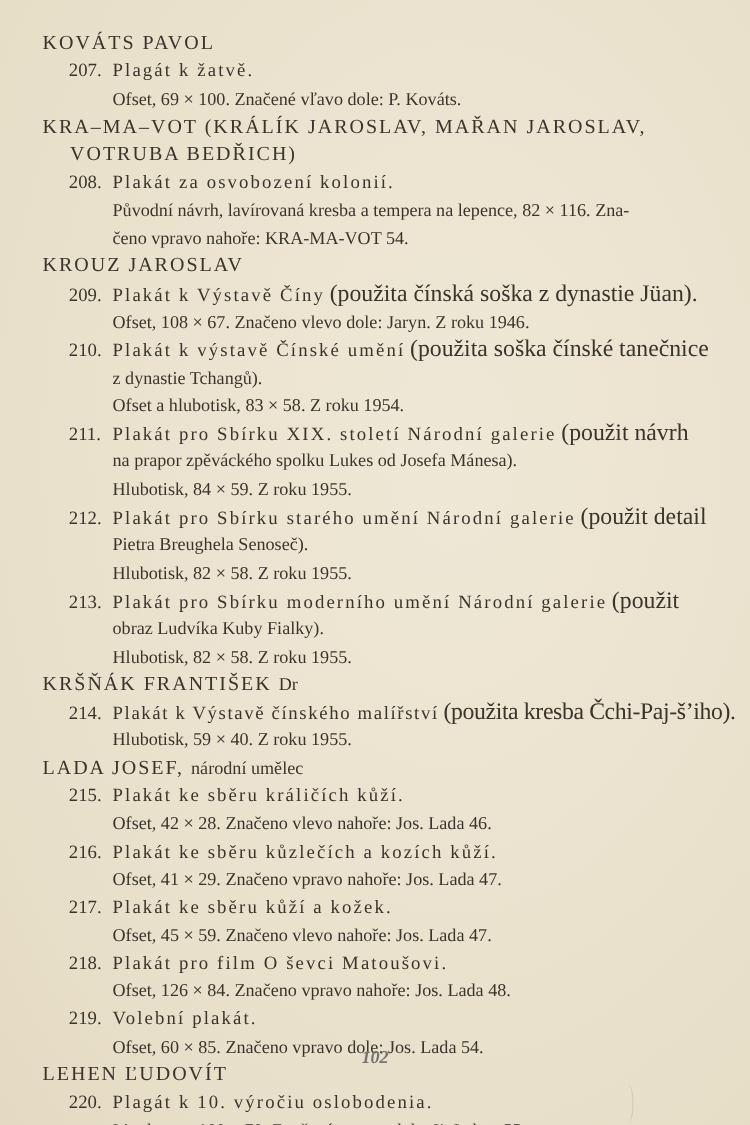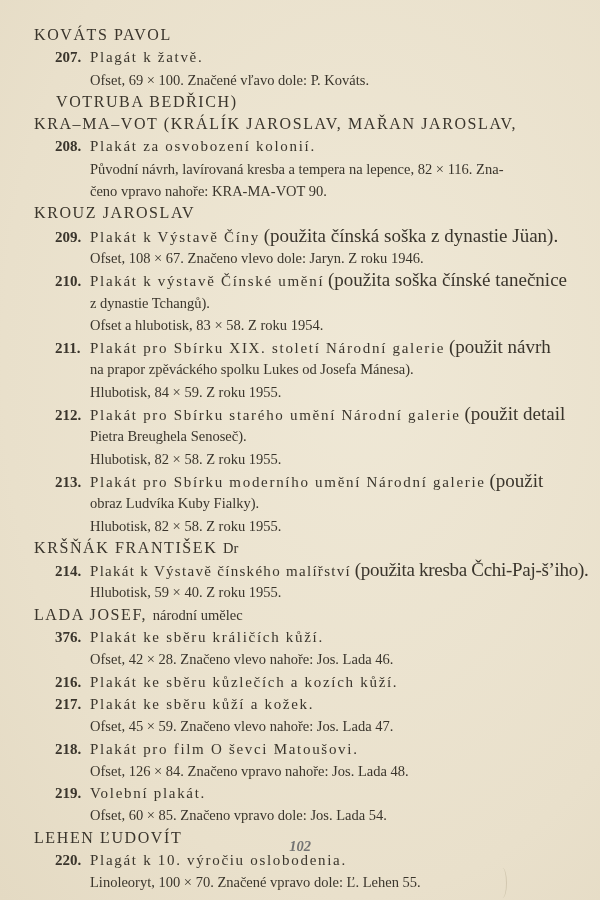--- a/index.html
+++ b/index.html
@@ -9,21 +9,21 @@
     background-image: radial-gradient(ellipse at 60% 40%, #efe8d6 0%, #e9e0cb 70%, #e4dac3 100%);
     font-family: "Liberation Serif", "DejaVu Serif", serif;
     color:#3a352c;
     position:relative;
   }
   .page { position:absolute; left:0; top:24px; width:600px; }
   .line { height:22.3px; line-height:22.3px; white-space:nowrap; font-size:15px; }
   .heading { padding-left:34px; font-size:16px; letter-spacing:1.6px; }
   .heading .suffix { letter-spacing:0; font-size:14.5px; }
   .item-title { padding-left:55px; }
-  .item-title .num { display:inline-block; width:35px; letter-spacing:0;font-weight:bold; }
+  .item-title .num { display:inline-block; width:35px; letter-spacing:0; }
   .item-title .t { letter-spacing:1.7px; }
   .item-title .plain { letter-spacing:0; font-size:19px; }
   .detail { padding-left:90px; font-size:14.5px; letter-spacing:0;font-family:Liberation Serif, serif; }
   .page-number {
     position:absolute; left:0; width:600px; top:838px; text-align:center;
     font-style:italic; font-weight:bold; font-size:14.5px; color:#737373;
   }
   .edge-mark {
     position:absolute; left:498px; top:868px; width:8px; height:30px;
     border-right:1px solid #d2c8b0; border-radius:0 50% 50% 0;
@@ -31,25 +31,25 @@
 </style>
 </head>
 <body>
 
 <div class="page">
 
   <div class="line heading"><span>KOVÁTS PAVOL</span></div>
   <div class="line item-title"><span class="num">207.</span><span class="t">Plagát k žatvě.</span></div>
   <div class="line detail">Ofset, 69 × 100. Značené vľavo dole: P. Kováts.</div>
 
+  <div class="line heading"><span>KRA–MA–VOT (KRÁLÍK JAROSLAV, MAŘAN JAROSLAV,</span></div>
   <div class="line heading" style="padding-left:56px"><span>VOTRUBA BEDŘICH)</span></div>
-  <div class="line heading"><span>KRA–MA–VOT (KRÁLÍK JAROSLAV, MAŘAN JAROSLAV,</span></div>
   <div class="line item-title"><span class="num">208.</span><span class="t">Plakát za osvobození kolonií.</span></div>
   <div class="line detail">Původní návrh, lavírovaná kresba a tempera na lepence, 82 × 116. Zna-</div>
-  <div class="line detail">čeno vpravo nahoře: KRA-MA-VOT 90.</div>
+  <div class="line detail">čeno vpravo nahoře: KRA-MA-VOT 54.</div>
 
   <div class="line heading"><span>KROUZ JAROSLAV</span></div>
   <div class="line item-title"><span class="num">209.</span><span class="t">Plakát k Výstavě Číny</span> <span class="plain">(použita čínská soška z dynastie Jüan).</span></div>
   <div class="line detail">Ofset, 108 × 67. Značeno vlevo dole: Jaryn. Z roku 1946.</div>
 
   <div class="line item-title"><span class="num">210.</span><span class="t">Plakát k výstavě Čínské umění</span> <span class="plain">(použita  soška  čínské  tanečnice</span></div>
   <div class="line detail">z dynastie Tchangů).</div>
   <div class="line detail">Ofset a hlubotisk, 83 × 58. Z roku 1954.</div>
 
   <div class="line item-title"><span class="num">211.</span><span class="t">Plakát pro Sbírku XIX. století Národní galerie</span> <span class="plain">(použit návrh</span></div>
@@ -62,23 +62,24 @@
 
   <div class="line item-title"><span class="num">213.</span><span class="t">Plakát pro Sbírku moderního umění Národní galerie</span> <span class="plain">(použit</span></div>
   <div class="line detail">obraz Ludvíka Kuby Fialky).</div>
   <div class="line detail">Hlubotisk, 82 × 58. Z roku 1955.</div>
 
   <div class="line heading"><span>KRŠŇÁK FRANTIŠEK</span> <span class="suffix">Dr</span></div>
   <div class="line item-title"><span class="num">214.</span><span class="t" style="letter-spacing:1.3px">Plakát k Výstavě čínského malířství</span> <span class="plain" style="letter-spacing:-0.3px">(použita kresba Čchi-Paj-š’iho).</span></div>
   <div class="line detail">Hlubotisk, 59 × 40. Z roku 1955.</div>
 
   <div class="line heading"><span>LADA JOSEF,</span> <span class="suffix">národní umělec</span></div>
-  <div class="line item-title"><span class="num">376.</span><span class="t">Plakát ke sběru králičích kůží.</span></div>
+  <div class="line item-title"><span class="num">215.</span><span class="t">Plakát ke sběru králičích kůží.</span></div>
   <div class="line detail">Ofset, 42 × 28. Značeno vlevo nahoře: Jos. Lada 46.</div>
   <div class="line item-title"><span class="num">216.</span><span class="t">Plakát ke sběru kůzlečích a kozích kůží.</span></div>
+  <div class="line detail">Ofset, 41 × 29. Značeno vpravo nahoře: Jos. Lada 47.</div>
   <div class="line item-title"><span class="num">217.</span><span class="t">Plakát ke sběru kůží a kožek.</span></div>
   <div class="line detail">Ofset, 45 × 59. Značeno vlevo nahoře: Jos. Lada 47.</div>
   <div class="line item-title"><span class="num">218.</span><span class="t">Plakát pro film O ševci Matoušovi.</span></div>
   <div class="line detail">Ofset, 126 × 84. Značeno vpravo nahoře: Jos. Lada 48.</div>
   <div class="line item-title"><span class="num">219.</span><span class="t">Volební plakát.</span></div>
   <div class="line detail">Ofset, 60 × 85. Značeno vpravo dole: Jos. Lada 54.</div>
 
   <div class="line heading"><span>LEHEN ĽUDOVÍT</span></div>
   <div class="line item-title"><span class="num">220.</span><span class="t">Plagát k 10. výročiu oslobodenia.</span></div>
   <div class="line detail">Linoleoryt, 100 × 70. Značené vpravo dole: Ľ. Lehen 55.</div>

